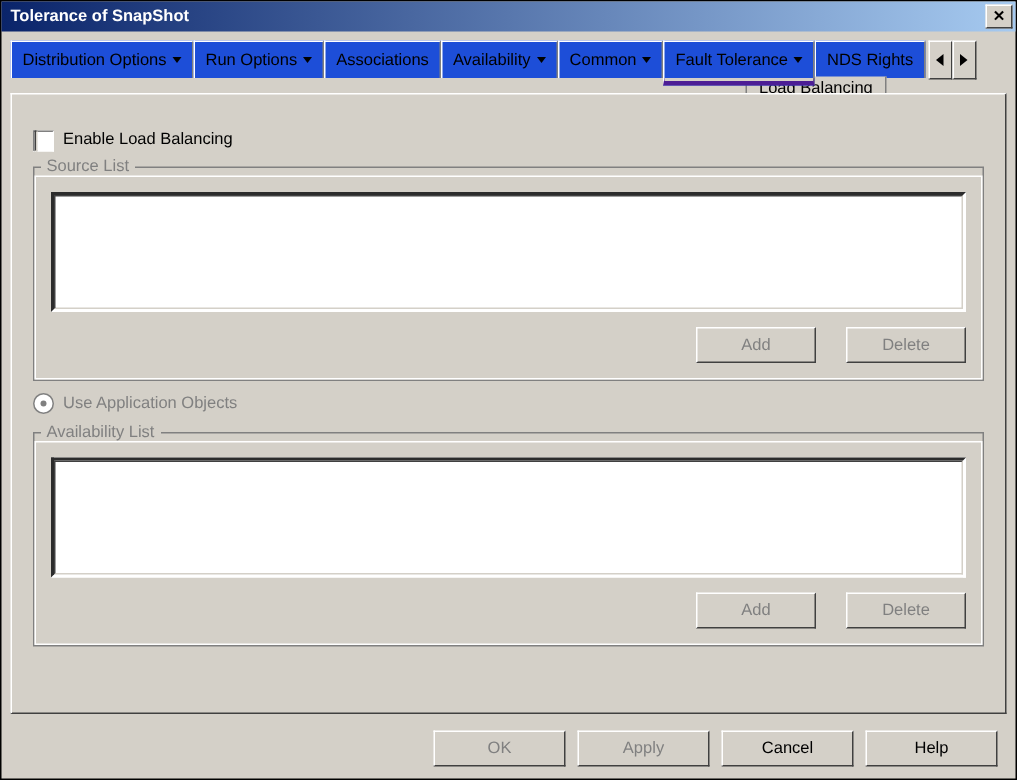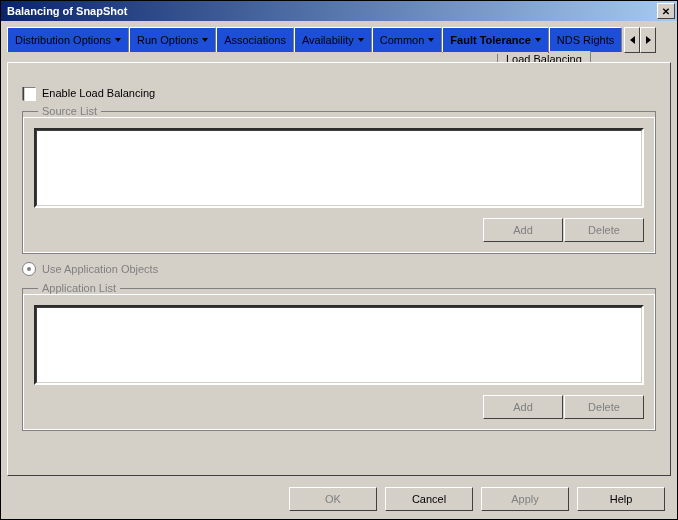--- a/index.html
+++ b/index.html
@@ -3,52 +3,52 @@
 <meta charset="utf-8">
 <style>
   html,body{margin:0;padding:0;font-family:Tahoma,Arial,sans-serif;font-size:11px;color:#000;background:#d4d0c8}
   .window{width:678px;height:520px;background:#d4d0c8;border:1px solid #000;box-sizing:border-box;position:relative}
   .titlebar{height:20px;background:linear-gradient(to right,#0a246a,#a6caf0);color:#fff;font-weight:bold;display:flex;align-items:center;justify-content:space-between;padding:0 2px}
   .titlebar .title{padding-left:4px}
   .titlebar .close{width:16px;height:14px;background:#d4d0c8;border:1px solid #fff;border-right-color:#404040;border-bottom-color:#404040;display:flex;align-items:center;justify-content:center;color:#000;font-weight:bold;font-family:Arial;font-size:10px}
   .client{position:absolute;top:20px;left:0;right:0;bottom:0;padding:6px 6px 8px 6px;box-sizing:border-box}
   .tabstrip{position:relative;height:36px;display:flex;align-items:flex-start;gap:0}
   .tab{background:#1d4ed8;border:1px solid #fff;border-right-color:#808080;border-bottom:none;padding:3px 7px;display:flex;align-items:center;gap:4px;cursor:default;height:18px;box-sizing:content-box;position:relative;top:0}
-  .tab.active{font-weight:bold;z-index:2;border-bottom:1px solid #4c1d95}
+  .tab.active{font-weight:normal;z-index:2;border-bottom:5px solid #4c1d95}
   .tab.active::after{content:"";position:absolute;bottom:-2px;left:0;right:0;height:2px;background:#d4d0c8}
   .tab-drop{width:0;height:0;border-left:3px solid transparent;border-right:3px solid transparent;border-top:4px solid #000}
   .scrollbtns{display:flex;margin-left:2px}
   .sbtn{width:14px;height:24px;border:1px solid #fff;border-right-color:#404040;border-bottom-color:#404040;background:#d4d0c8;display:flex;align-items:center;justify-content:center}
   .sbtn .arr-l{width:0;height:0;border-top:4px solid transparent;border-bottom:4px solid transparent;border-right:5px solid #000}
   .sbtn .arr-r{width:0;height:0;border-top:4px solid transparent;border-bottom:4px solid transparent;border-left:5px solid #000}
   .subtab{position:absolute;left:490px;top:24px;background:#d4d0c8;border:1px solid #808080;border-top:none;padding:2px 8px;font-size:11px}
   .page{border:1px solid #fff;border-top-color:#fff;border-left-color:#fff;border-right-color:#404040;border-bottom-color:#404040;background:#d4d0c8;margin-top:-1px;padding:20px 14px 14px 14px;box-sizing:border-box;position:relative;height:414px}
   .chk{display:flex;align-items:flex-start;gap:6px;margin:4px 0}
   .chkbox{width:12px;height:12px;background:#fff;border:1px solid #808080;border-right-color:#fff;border-bottom-color:#fff}
   .chkbox .inner{width:10px;height:10px;border:1px solid #404040;border-right-color:#d4d0c8;border-bottom-color:#d4d0c8;background:#fff;box-sizing:border-box}
   .radio{display:flex;align-items:center;gap:6px;margin:6px 0;color:#808080}
   .rad{width:12px;height:12px;border-radius:50%;border:1px solid #808080;background:#fff;display:flex;align-items:center;justify-content:center}
   .rad.sel::after{content:"";width:4px;height:4px;border-radius:50%;background:#808080}
   fieldset{border:1px solid #808080;border-radius:0;padding:0;margin:4px 0 0 0;position:relative}
   fieldset .inner-border{border:1px solid #fff;padding:10px}
-  legend{padding:0 4px;color:#808080;margin-left:15px}
+  legend{padding:0 4px;color:#808080;margin-left:4px}
   .listbox{width:100%;height:80px;background:#fff;border:2px inset #d4d0c8;border-top-color:#808080;border-left-color:#808080;border-right-color:#fff;border-bottom-color:#fff;box-sizing:border-box}
   .listbox .sunk{width:100%;height:100%;border:1px solid #404040;border-right-color:#d4d0c8;border-bottom-color:#d4d0c8;box-sizing:border-box}
-  .btnrow{display:flex;justify-content:flex-end;gap:1px;margin-top:10px}
+  .btnrow{display:flex;justify-content:flex-end;gap:20px;margin-top:10px}
   .btn{min-width:62px;height:22px;background:#d4d0c8;border:1px solid #fff;border-right-color:#404040;border-bottom-color:#404040;display:inline-flex;align-items:center;justify-content:center;padding:0 8px;color:#808080}
   .btn.enabled{color:#000}
   .footer{position:absolute;bottom:8px;right:12px;display:flex;gap:8px}
   .footer .btn{min-width:70px}
 </style>
 </head>
 <body>
 
 <div class="window">
   <div class="titlebar">
-    <span class="title">Balancing of SnapShot</span>
+    <span class="title">Tolerance of SnapShot</span>
     <div class="close">
         <span>✕</span>
       </div>
   </div>
 
   <div class="client">
     <div class="tabstrip">
       <div class="tab">
         <span>Distribution Options</span>
         <span class="tab-drop"></span>
@@ -105,33 +105,33 @@
           </div>
         </div>
       </fieldset>
 
       <div class="radio" style="margin-top:8px">
         <span class="rad sel"></span>
         <span>Use Application Objects</span>
       </div>
 
       <fieldset>
-        <legend>Application List</legend>
+        <legend>Availability List</legend>
         <div class="inner-border">
           <div class="listbox">
               <div class="sunk"></div>
             </div>
           <div class="btnrow">
             <div class="btn">Add</div>
             <div class="btn">Delete</div>
           </div>
         </div>
       </fieldset>
     </div>
 
     <div class="footer">
       <div class="btn">OK</div>
+      <div class="btn">Apply</div>
       <div class="btn enabled">Cancel</div>
-      <div class="btn">Apply</div>
       <div class="btn enabled">Help</div>
     </div>
   </div>
 </div>
 
 </body></html>

